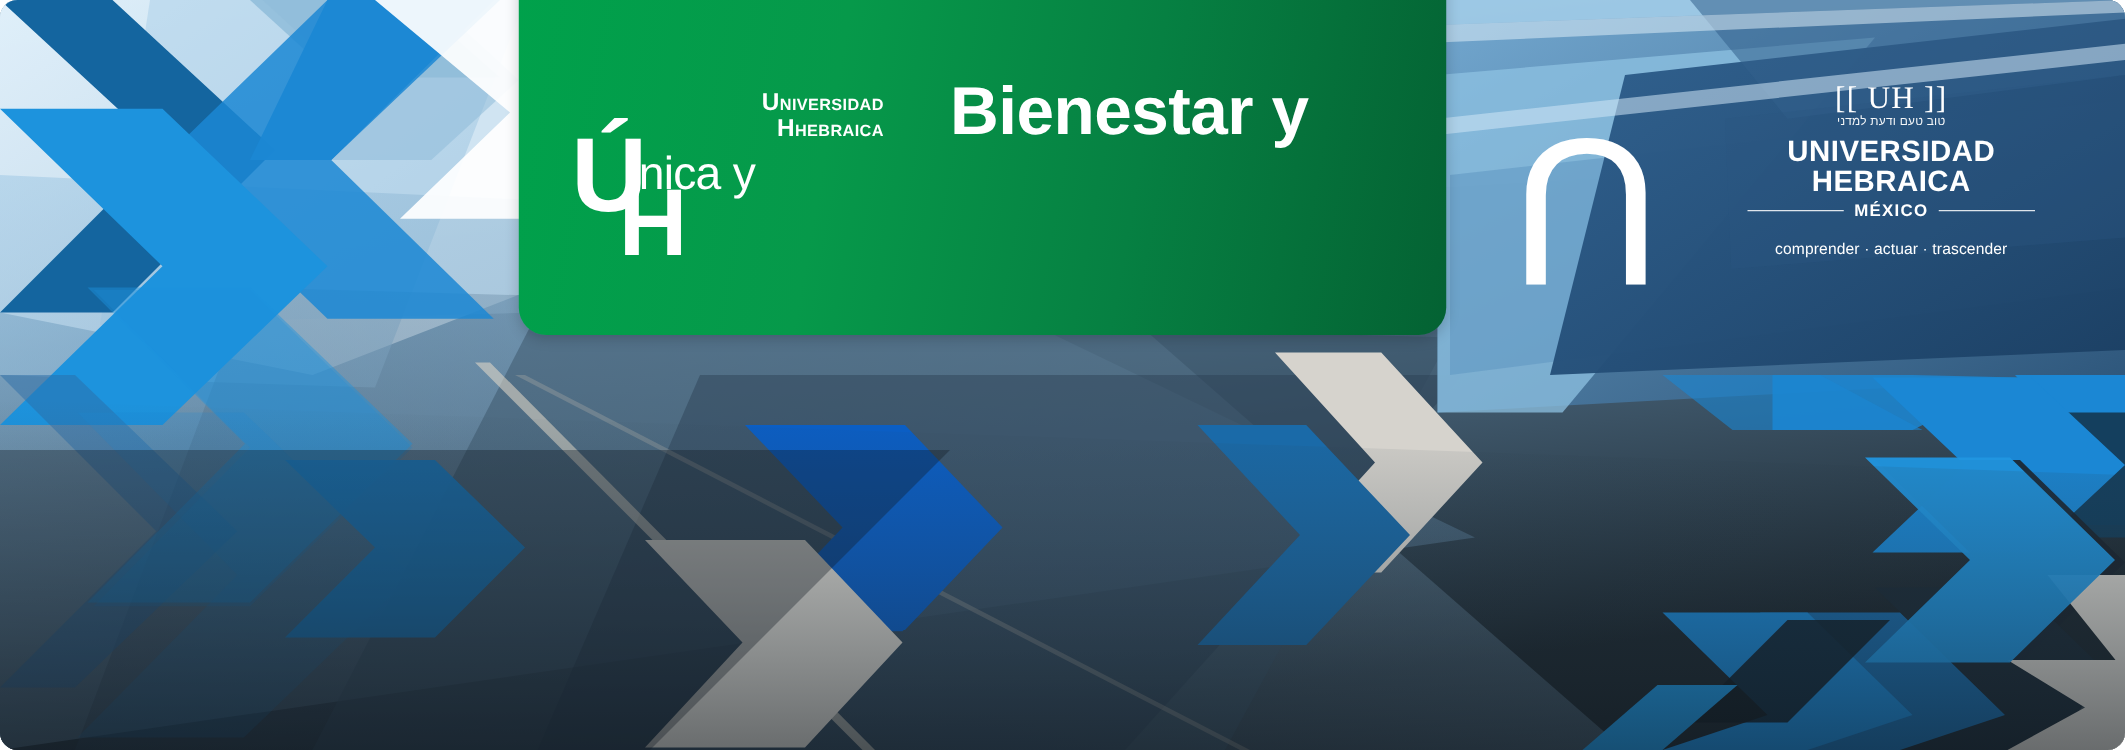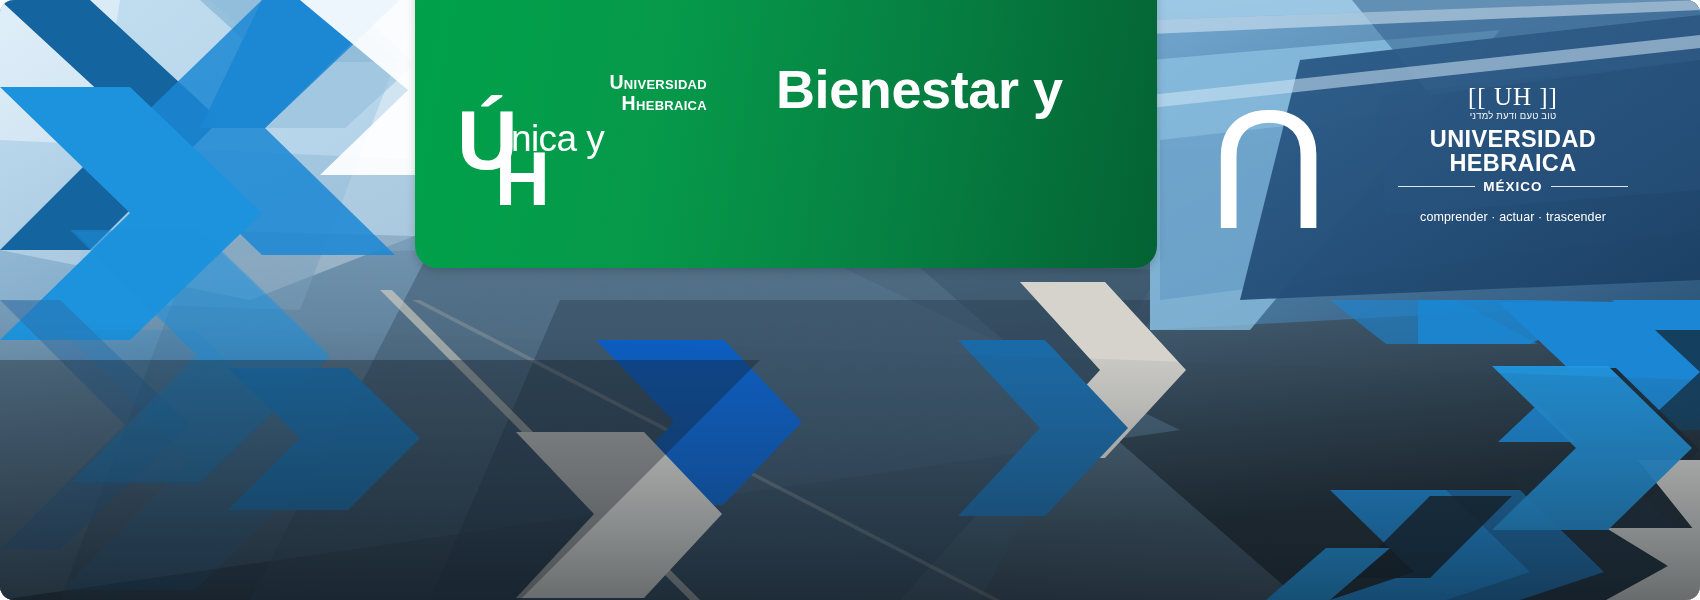--- a/index.html
+++ b/index.html
@@ -106,21 +106,20 @@
   .heading {
     position: absolute;
     left: 345px;
     top: 76px;
     width: 380px;
     color: #ffffff;
     font-size: 54px;
     font-weight: bold;
     line-height: 1.24;
     letter-spacing: -.4px;
-    margin-left: 16px;
   }
   .heading .hl { display: block; white-space: nowrap; }
 
   
   .watermark-u {
     position: absolute;
     left: 1208px;
     top: 86px;
     z-index: 4;
     color: #ffffff;
@@ -129,21 +128,21 @@
     line-height: 1;
     transform: rotate(180deg);
     font-family: "Liberation Sans", sans-serif;
     user-select: none;
   }
 
   
   .seal {
     position: absolute;
     left: 1398px;
-    top: 84px;
+    top: 66px;
     width: 230px;
     z-index: 7;
     text-align: center;
     color: #ffffff;
   }
   .seal-emblem {
     font-family: "Liberation Serif", serif;
     font-size: 25px;
     letter-spacing: 1px;
     line-height: 1;

